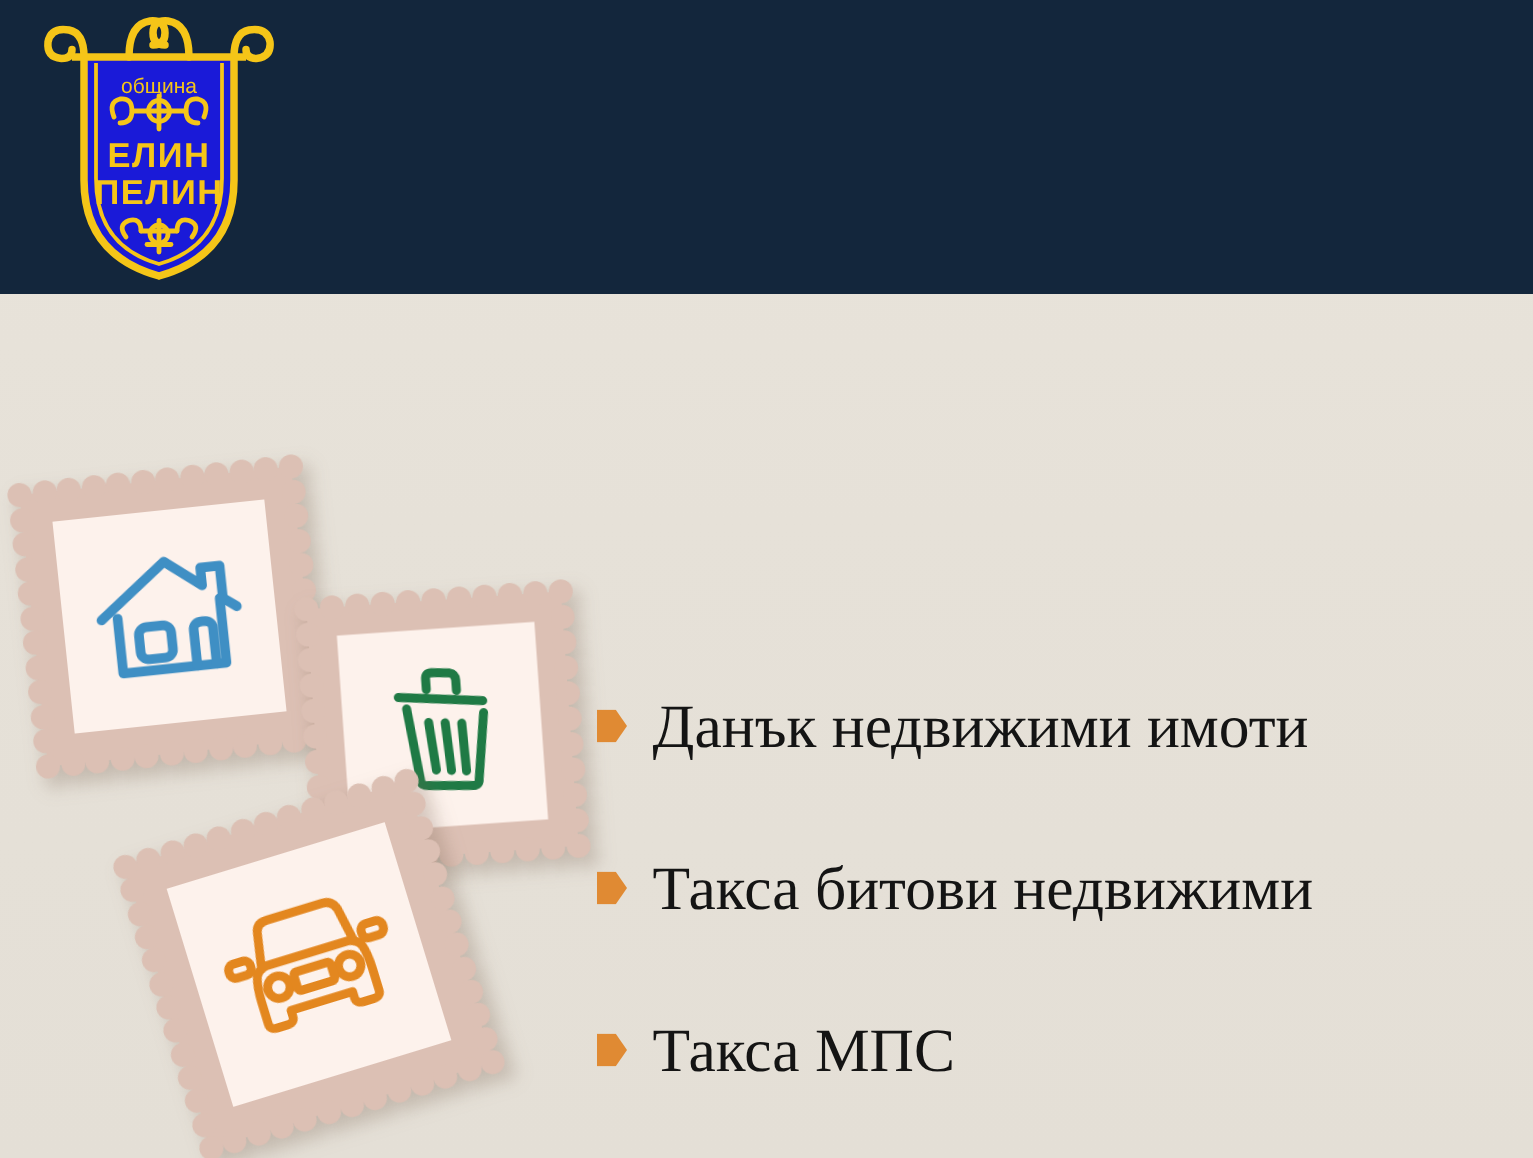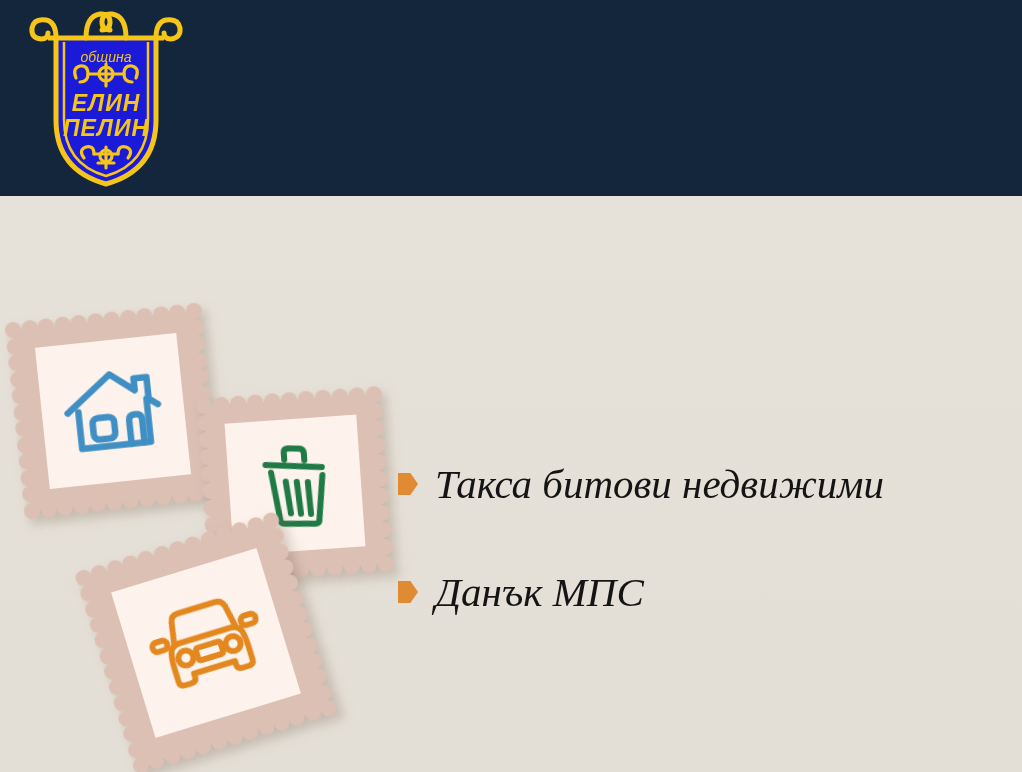--- a/index.html
+++ b/index.html
@@ -15,21 +15,20 @@
     font-family: "Liberation Sans", sans-serif;
     -webkit-font-smoothing: antialiased;
   }
 
   #poster {
     position: relative;
     width: 1022px;
     height: 772px;
     background: linear-gradient(180deg, #e9e4db 0%, #e6e1d8 45%, #e4dfd6 100%);
     overflow: hidden;
-    font-style: italic;
   }
 
   
   .header {
     position: absolute;
     left: 0;
     top: 0;
     width: 1022px;
     height: 196px;
     background: #13263c;
@@ -431,21 +430,25 @@
       <span class="scallop" style="left: 188px; top: 139px;"></span>
       <span class="scallop" style="left: -8px; top: 155.333px;"></span>
       <span class="scallop" style="left: 188px; top: 155.333px;"></span>
       <span class="scallop" style="left: -8px; top: 171.667px;"></span>
       <span class="scallop" style="left: 188px; top: 171.667px;"></span>
     </div>
 
   <div class="tax-list">
     <div class="tax-item">
       <span class="bullet"></span>
-      <span class="tax-label">Такса битови недвижими</span>
+      <span class="tax-label">Данък недвижими имоти</span>
     </div>
     <div class="tax-item">
       <span class="bullet"></span>
-      <span class="tax-label">Данък МПС</span>
+      <span class="tax-label">Такса битови недвижими</span>
+    </div>
+    <div class="tax-item">
+      <span class="bullet"></span>
+      <span class="tax-label">Такса МПС</span>
     </div>
   </div>
 
 </div>
 
 </body></html>

